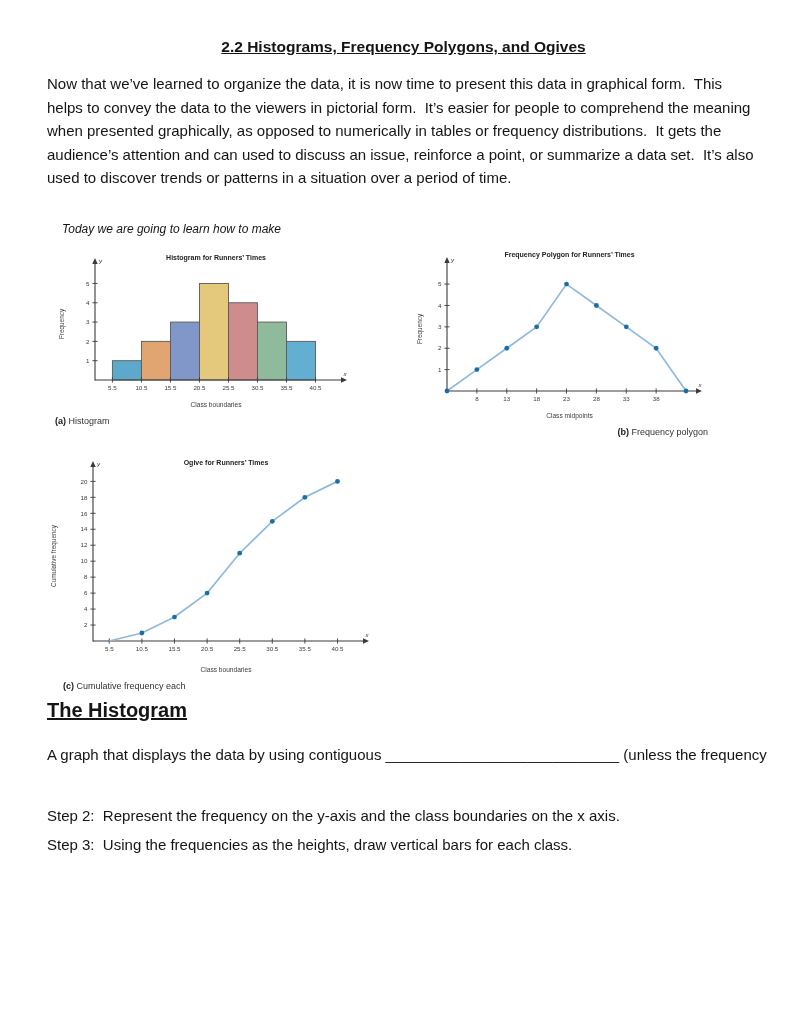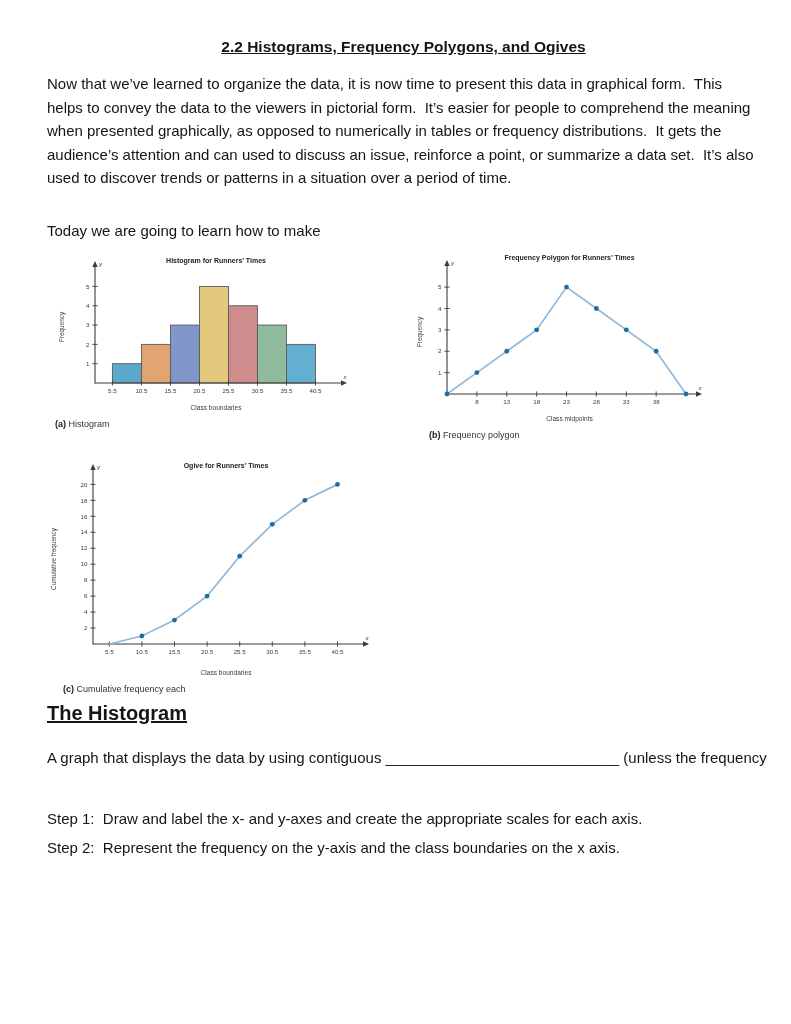--- a/index.html
+++ b/index.html
@@ -1,27 +1,27 @@
 <!DOCTYPE html>
 <html><head>
 <meta charset="utf-8">
 <style>
   html,body{margin:0;padding:0;background:#ffffff;}
   body{width:791px;height:1024px;font-family:"Liberation Sans","DejaVu Sans",sans-serif;color:#151515;}
   .page{padding:38px 31px 0 47px;box-sizing:border-box;}
   .doc-title{font-size:15.5px;font-weight:bold;text-align:center;text-decoration:underline;margin:0 0 16px 0;}
   .intro{font-size:15px;line-height:23.5px;margin:0;white-space:pre-wrap;}
-  .lead{font-size:15px;margin:32px 0 0 0;}
+  .lead{font-size:12px;margin:32px 0 0 15px;font-style:italic;}
   .charts{position:relative;height:440px;margin-top:13px;}
   figure{position:absolute;margin:0;padding:0;}
   .chart-a{left:8px;top:3px;}
   .chart-b{left:366px;top:0px;}
   .chart-c{left:0px;top:208px;}
   figcaption{font-size:9px;color:#333;margin-top:2px;}
-  .cap-b{margin-left:16px;}
+  .cap-b{margin-left:16px;text-align:right;}
   .cap-c{margin-left:16px;}
   figcaption b{color:#222;}
   .section-heading{font-size:20px;font-weight:bold;text-decoration:underline;margin:10px 0 0 0;}
   .fill{font-size:15px;margin:24px 0 0 0;white-space:nowrap;}
   .fill-2{margin-top:40px;}
   .blank{letter-spacing:0;}
   .steps{margin-top:44px;}
   .step{font-size:15px;margin:0 0 12px 0;white-space:pre-wrap;}
 </style>
 </head>
@@ -203,17 +203,17 @@
     </figure>
 
   </div>
 
   <h2 class="section-heading">The Histogram</h2>
 
   <p class="fill"><span>A graph that displays the data by using contiguous </span><span class="blank">____________________________</span><span> (unless the frequency</span></p>
 
 
   <div class="steps">
-    <p class="step">Step 1:  Draw and label the x- and y-axes and create the appropriate scales for each axis.</p>
     <p class="step">Step 2:  Represent the frequency on the y-axis and the class boundaries on the x axis.</p>
+    <p class="step">Step 3:  Using the frequencies as the heights, draw vertical bars for each class.</p>
   </div>
 
 </div>
 
 </body></html>

